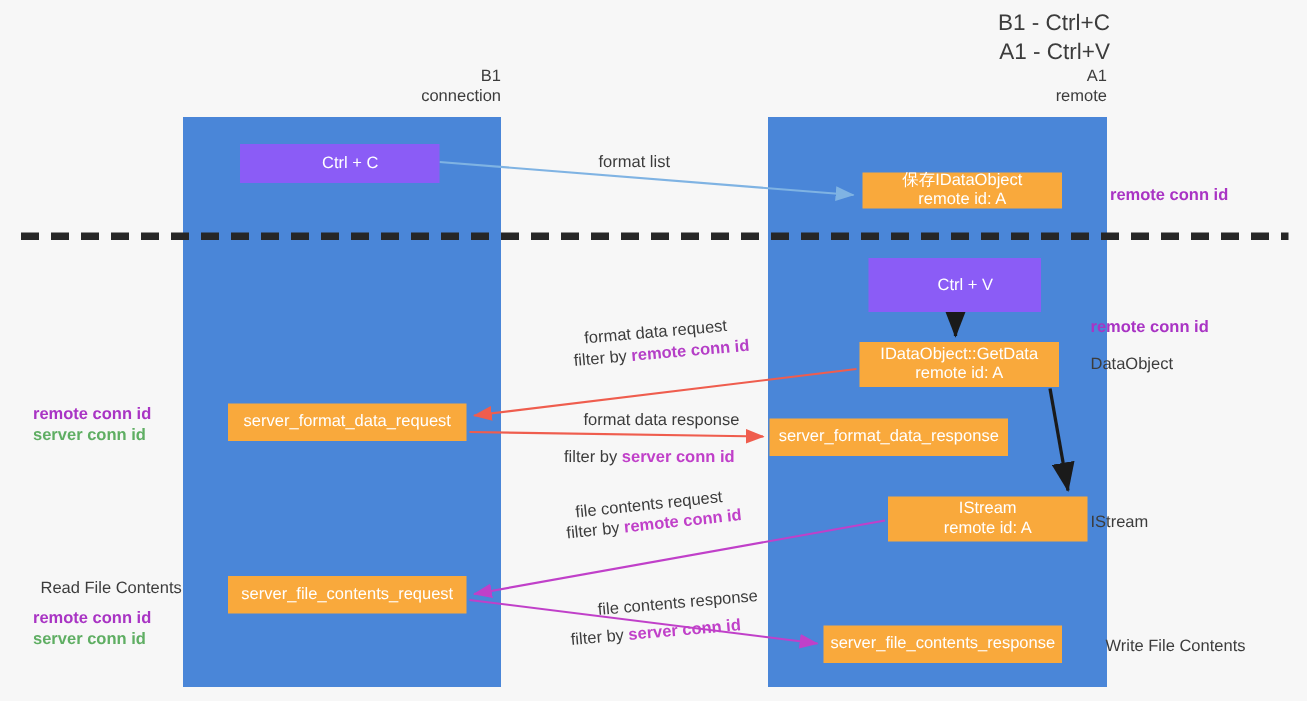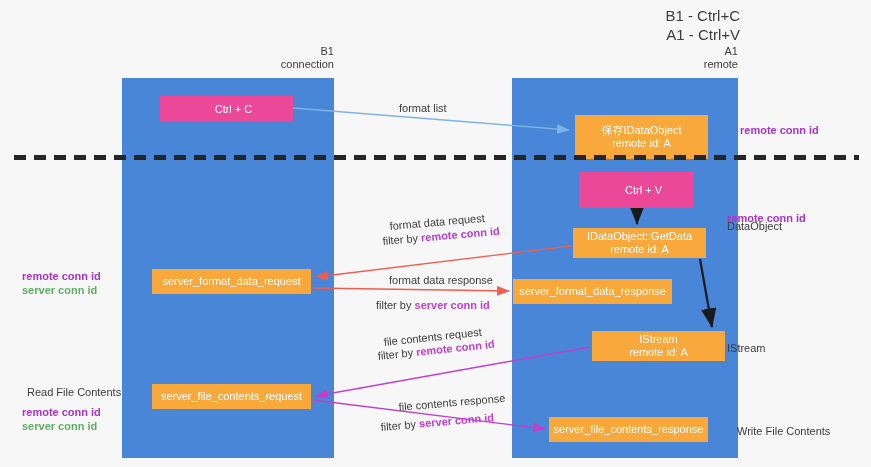--- a/index.html
+++ b/index.html
@@ -38,25 +38,25 @@
     position:absolute;left:14px;top:155px;width:845px;height:5px;
     background:repeating-linear-gradient(to right,#262626 0 12px,rgba(0,0,0,0) 12px 20px);
   }
 
   
   .node{
     position:absolute;display:flex;align-items:center;justify-content:center;
     text-align:center;color:#ffffff;font-size:11px;line-height:13px;
     white-space:pre-line;box-sizing:border-box;padding:2px 6px;
   }
-  .node.green{background:#ec4899;padding-left:20px;}
+  .node.green{background:#8b5cf6;padding-left:20px;}
   .node.orange{background:#f9a93c;}
 
   #n-ctrlc   {left:160px;top:96px;width:133px;height:26px;}
-  #n-idataobj{left:575px;top:115px;width:133px;height:44px;}
+  #n-idataobj{left:575px;top:115px;width:133px;height:24px;}
   #n-ctrlv   {left:579px;top:172px;width:115px;height:36px;}
   #n-getdata {left:573px;top:228px;width:133px;height:30px;}
   #n-sfdreq  {left:152px;top:269px;width:159px;height:25px;}
   #n-sfdresp {left:513px;top:279px;width:159px;height:25px;}
   #n-istream {left:592px;top:331px;width:133px;height:30px;}
   #n-sfcreq  {left:152px;top:384px;width:159px;height:25px;}
   #n-sfcresp {left:549px;top:417px;width:159px;height:25px;}
 
   
   #arrows{position:absolute;left:0;top:0;width:871px;height:467px;overflow:visible;}
@@ -156,21 +156,21 @@
     <span>filter by </span><span class="hl-purple2">remote conn id</span>
   </div>
 
   <div class="elabel" style="left:398px;top:400px;transform:rotate(-5deg);transform-origin:left top;">file contents response</div>
   <div class="elabel" style="left:380px;top:420px;transform:rotate(-5deg);transform-origin:left top;">
     <span>filter by </span><span class="hl-purple2">server conn id</span>
   </div>
 
   <div class="side purple" style="left:740px;top:123px;">remote conn id</div>
   <div class="side purple" style="left:727px;top:211px;">remote conn id</div>
-  <div class="side plain" style="left:727px;top:219px;">DataObject</div>
+  <div class="side plain" style="left:727px;top:236px;">DataObject</div>
   <div class="side plain" style="left:727px;top:341px;">IStream</div>
   <div class="side plain" style="left:737px;top:424px;">Write File Contents</div>
 
   <div class="side purple" style="left:22px;top:269px;">remote conn id</div>
   <div class="side green" style="left:22px;top:283px;">server conn id</div>
 
   <div class="side plain" style="left:27px;top:385px;">Read File Contents</div>
   <div class="side purple" style="left:22px;top:405px;">remote conn id</div>
   <div class="side green" style="left:22px;top:419px;">server conn id</div>
 

